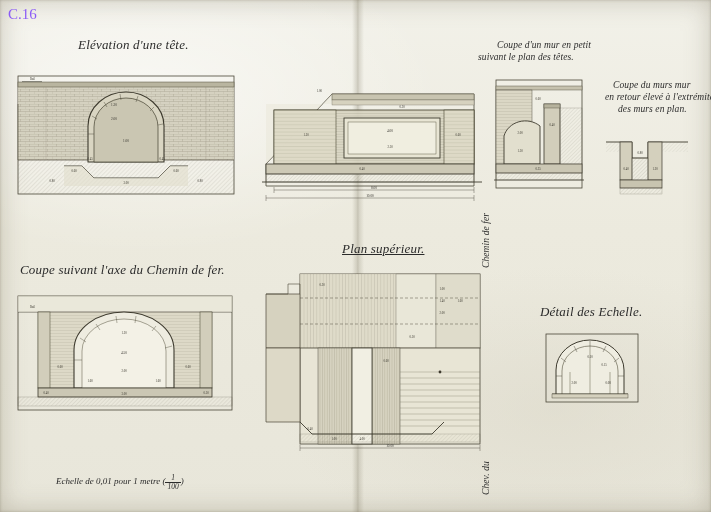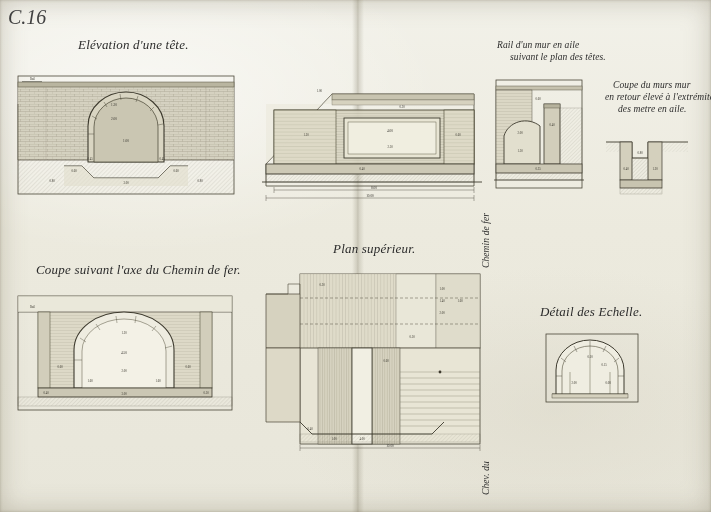--- a/index.html
+++ b/index.html
@@ -51,23 +51,22 @@
     font-size: 13px;
     font-style: italic;
     letter-spacing: .2px;
   }
   .cap2 {
     font-size: 9.5px;
     font-style: italic;
     letter-spacing: .1px;
   }
   .sheetno {
-    font-size: 20px;
-    font-style: italic;
-    color: #404040;
+    font-size: 15px;
+    color: #8b5cf6;
   }
   .vert {
     transform: rotate(-90deg);
     transform-origin: left top;
   }
   .fig {
     position: absolute;
   }
   .fig svg {
     display: block;
@@ -102,34 +101,37 @@
 
 <div id="sheet">
 
   <div class="fold" style="left:352px;"></div>
 
   <div class="edge-shadow" style="inset:0; box-shadow: inset 0 0 26px rgba(120,112,88,0.35), inset 0 0 3px rgba(90,84,62,0.35);"></div>
 
   <div class="lbl sheetno" style="left:8px; top:6px;">C.16</div>
 
   <div class="lbl cap" style="left:78px; top:38px;">Elévation d'une tête.</div>
-  <div class="lbl cap2" style="left:497px; top:40px;">Rail d'un mur en aile</div>
-  <div class="lbl cap2" style="left:510px; top:52px;text-align:right;">suivant le plan des têtes.</div>
+  <div class="lbl cap2" style="left:497px; top:40px;">Coupe d'un mur en petit</div>
+  <div class="lbl cap2" style="left:478px; top:52px;text-align:right;">suivant le plan des têtes.</div>
 
   <div class="lbl cap2" style="left:613px; top:80px;">Coupe du murs mur</div>
   <div class="lbl cap2" style="left:605px; top:92px;">en retour élevé à l'extrémité</div>
-  <div class="lbl cap2" style="left:618px; top:104px;">des metre en aile.</div>
-
-  <div class="lbl cap" style="left:36px; top:263px;text-align:center;">Coupe suivant l'axe du Chemin de fer.</div>
-  <div class="lbl cap" style="left:333px; top:242px;">Plan  supérieur.</div>
+  <div class="lbl cap2" style="left:618px; top:104px;">des murs en plan.</div>
+
+  <div class="lbl cap" style="left:20px; top:263px;text-align:center;">Coupe suivant l'axe du Chemin de fer.</div>
+  <div class="lbl cap" style="left:342px; top:242px;text-decoration:underline;">Plan  supérieur.</div>
   <div class="lbl cap" style="left:540px; top:305px;">Détail  des  Echelle.</div>
 
   <div class="lbl cap2 vert" style="left:481px; top:268px;">Chemin de fer</div>
   <div class="lbl cap2 vert" style="left:481px; top:495px;">Chev. du</div>
 
+  <div class="lbl scale-note" style="left:56px; top:474px;">
+    <span>Echelle de 0,01 pour 1 metre (</span><span class="frac"><span class="num">1</span><span class="den">100</span></span><span>)</span>
+  </div>
 
   <div class="fig" style="left:16px; top:74px;">
     <svg width="220" height="122" viewBox="0 0 220 122">
       <defs>
         <pattern id="hatchA" width="3" height="3" patternTransform="rotate(45)" patternUnits="userSpaceOnUse">
           <line x1="0" y1="0" x2="0" y2="3" stroke="#6d6a5c" stroke-width="0.45"></line>
         </pattern>
         <pattern id="brick" width="9" height="5" patternUnits="userSpaceOnUse">
           <rect width="9" height="5" fill="#cfcbb8"></rect>
           <line x1="0" y1="0" x2="9" y2="0" stroke="#8d8875" stroke-width="0.35"></line>

